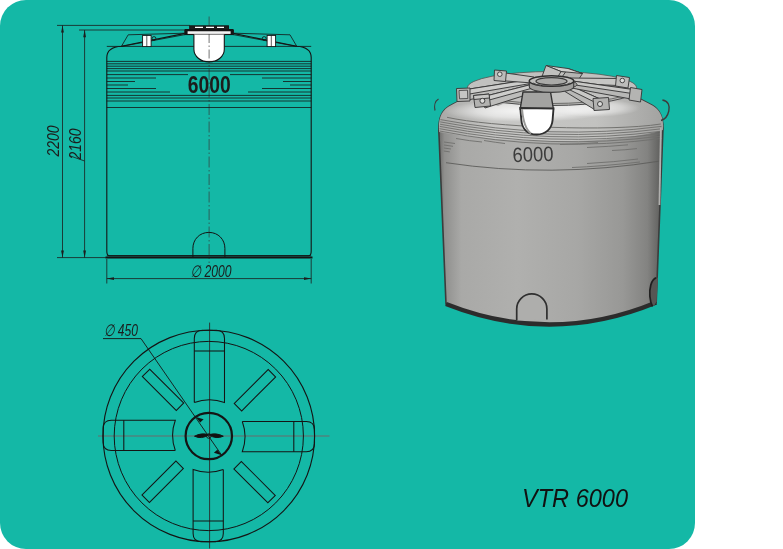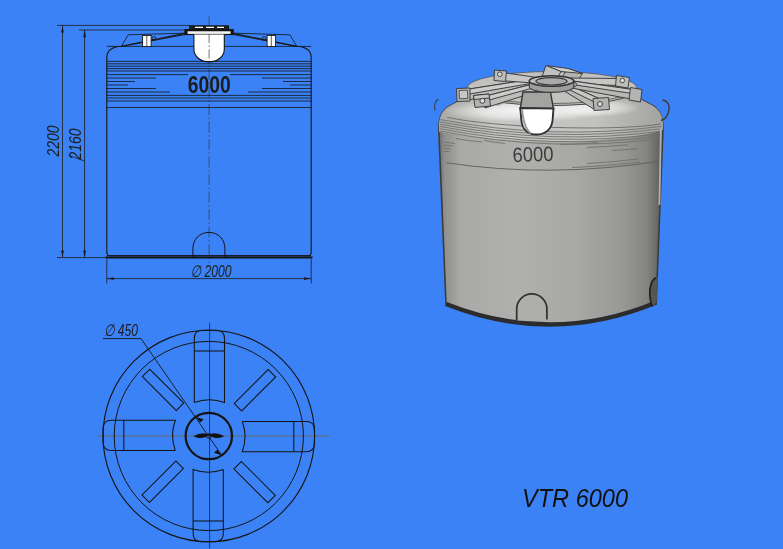--- a/index.html
+++ b/index.html
@@ -1,17 +1,17 @@
 <!DOCTYPE html>
 <html><head>
 <meta charset="utf-8">
 <style>
 html,body{margin:0;padding:0;background:#ffffff;}
-#page{position:relative;width:783px;height:549px;background:#3b82f6;overflow:hidden;
-font-family:"Liberation Sans", sans-serif;}
+#page{position:relative;width:695px;height:549px;background:#14b8a6;overflow:hidden;
+font-family:"Liberation Sans", sans-serif;border-radius:26px;}
 </style>
 </head>
 <body>
 <div id="page">
 <svg width="783" height="549" viewBox="0 0 783 549">
 <defs>
 <linearGradient id="bodyg" x1="0" y1="0" x2="1" y2="0">
  <stop offset="0" stop-color="#6b6b69"></stop>
  <stop offset="0.025" stop-color="#8f8f8d"></stop>
  <stop offset="0.1" stop-color="#a9a9a7"></stop>

